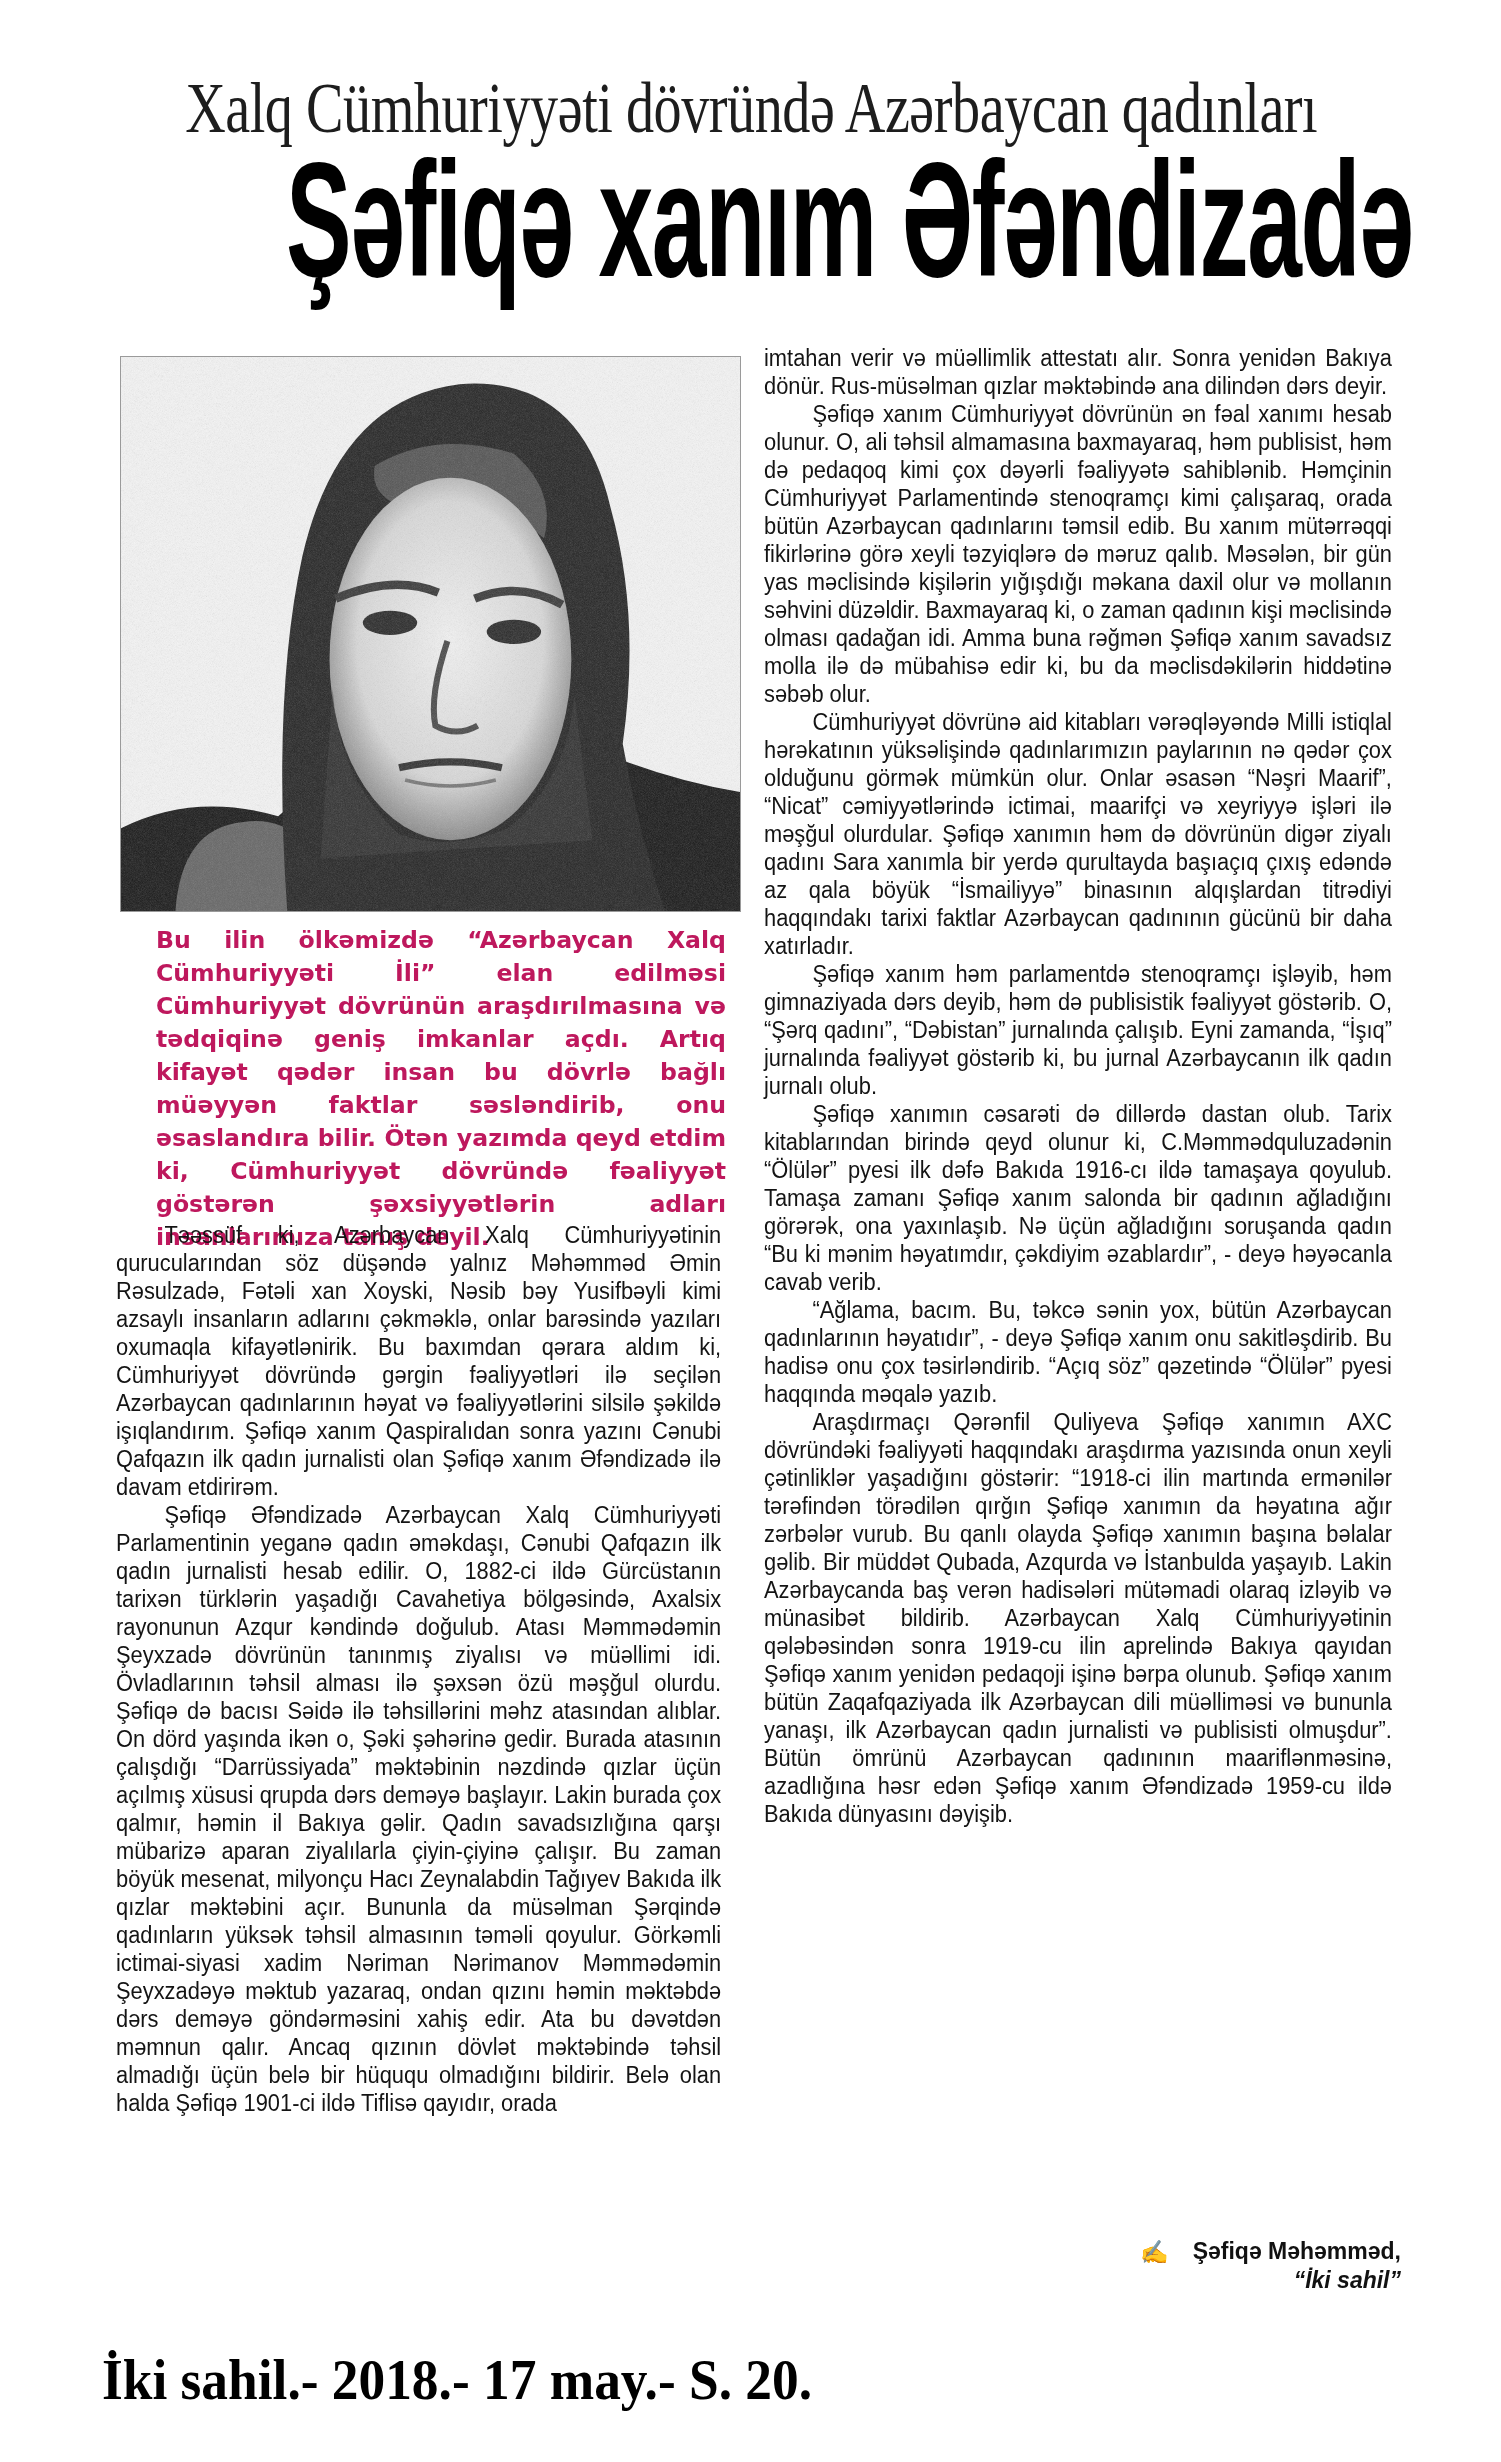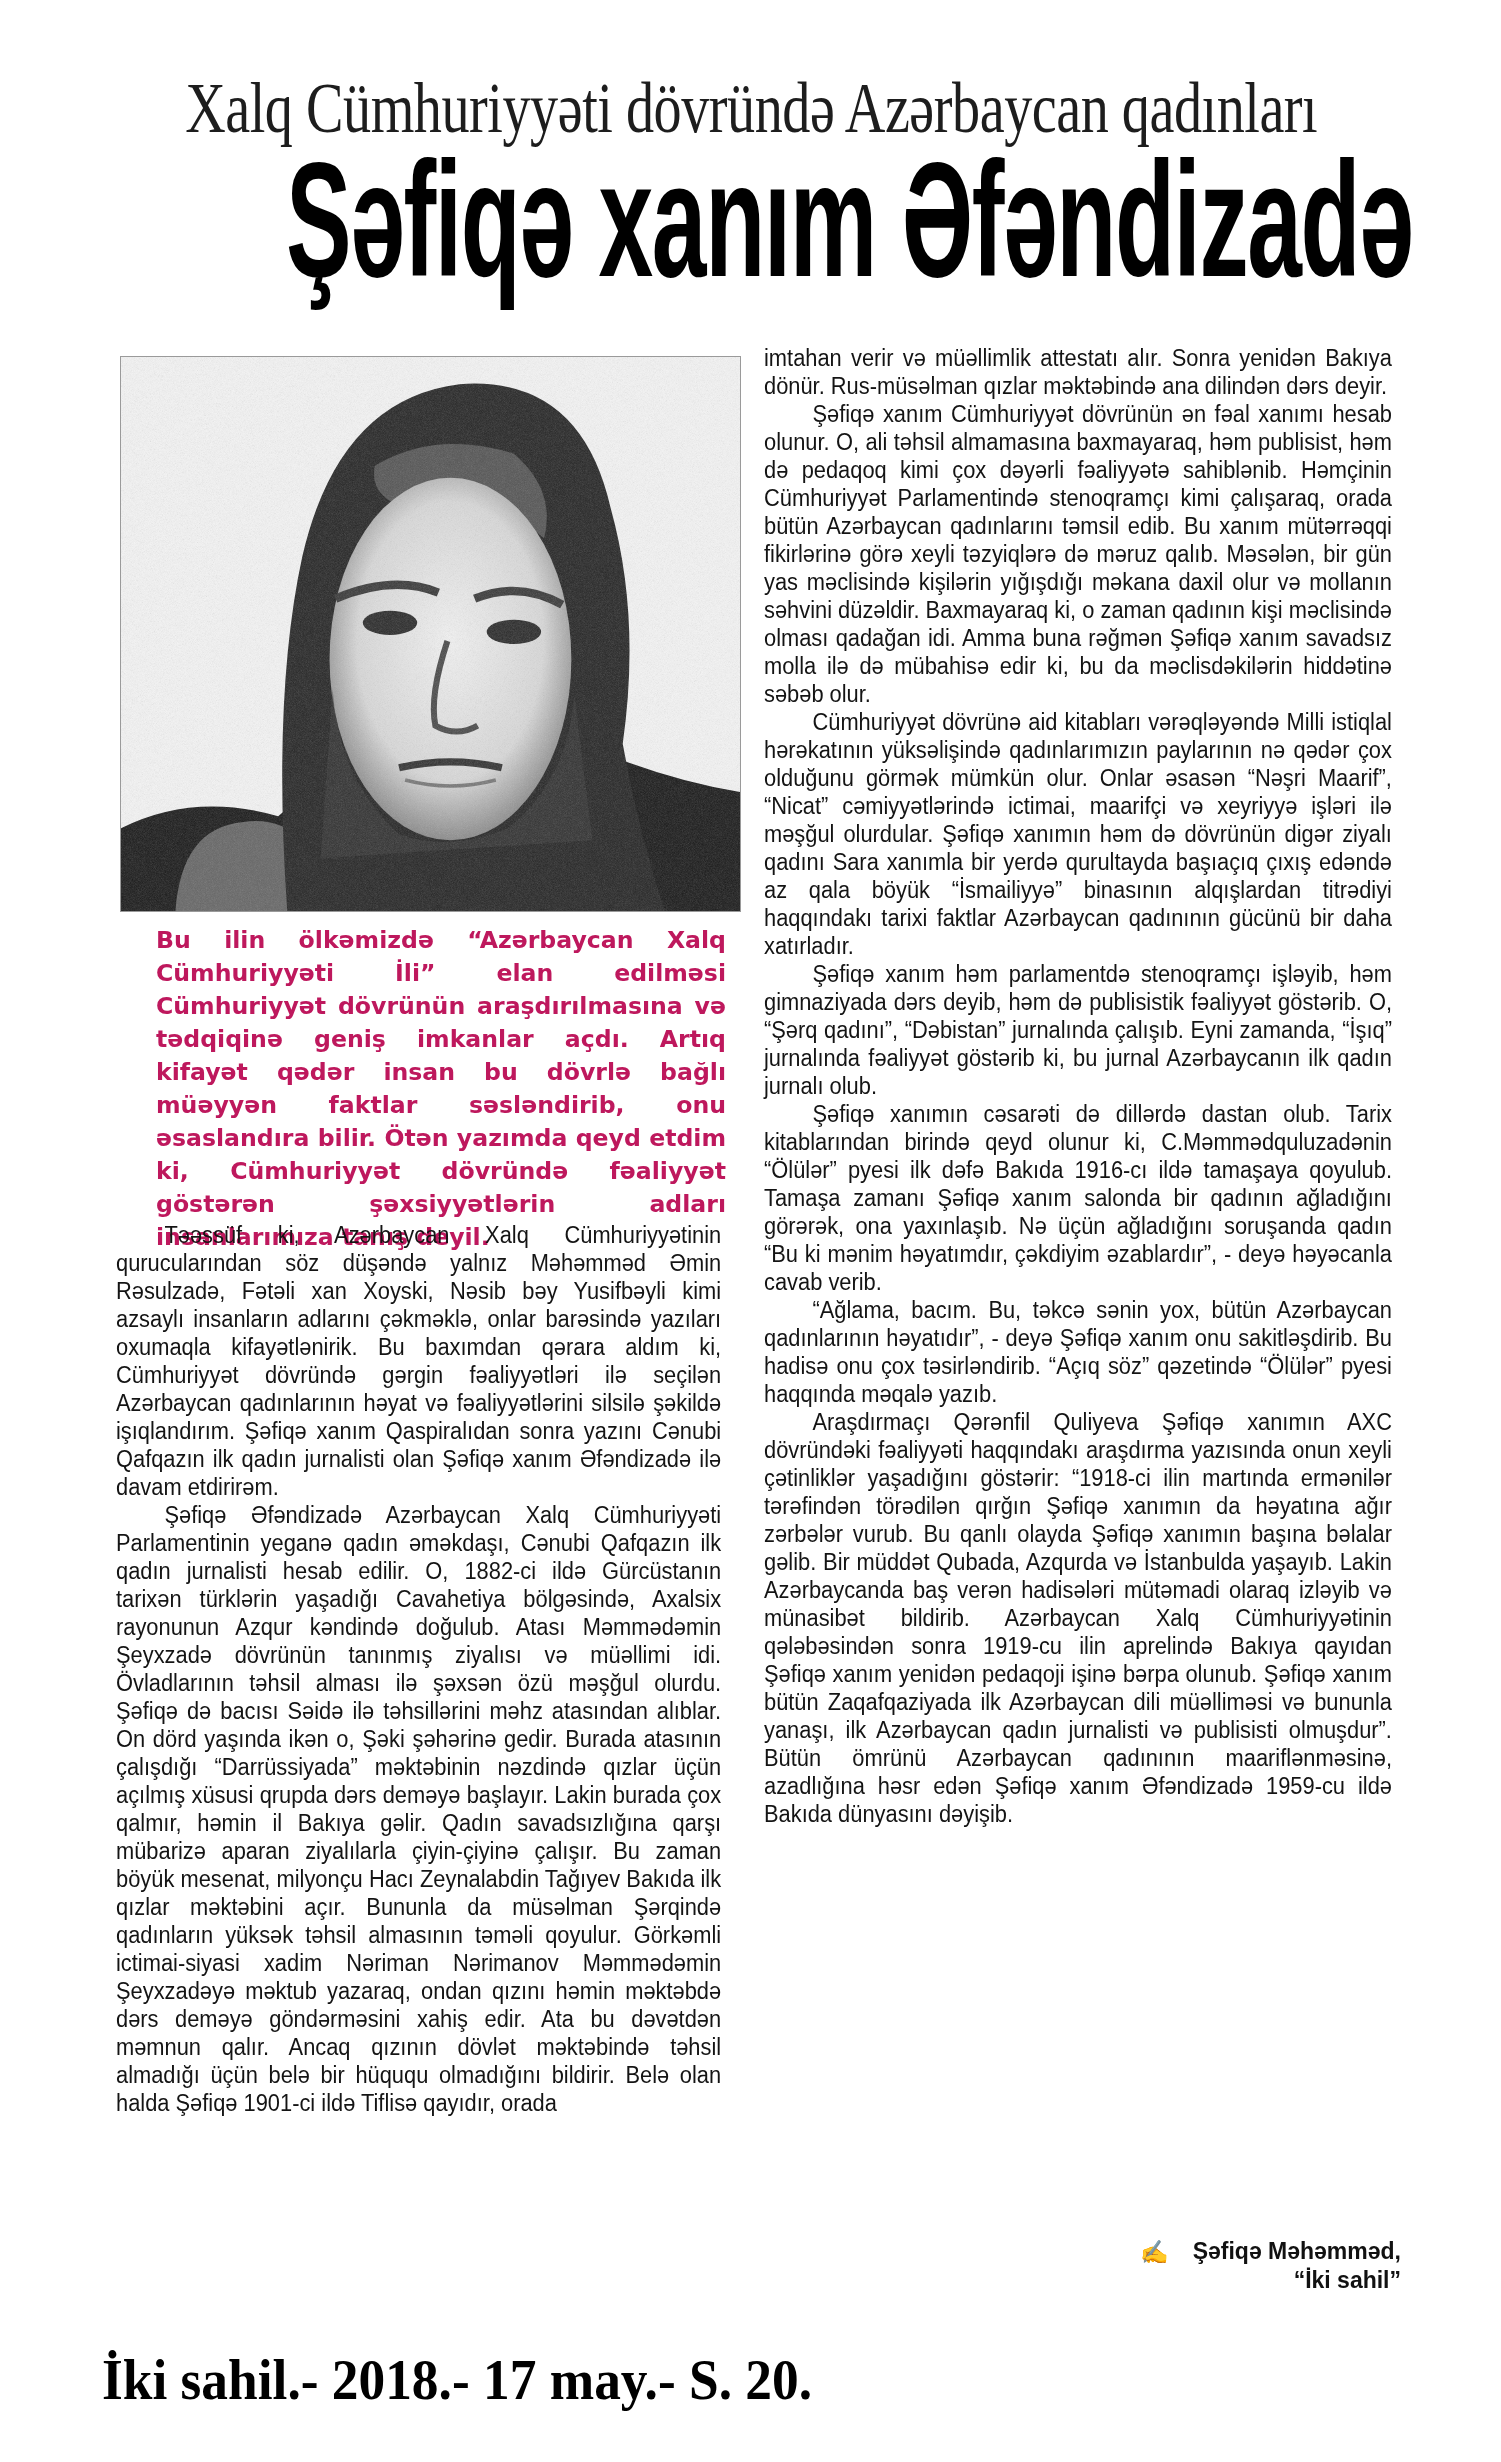--- a/index.html
+++ b/index.html
@@ -32,21 +32,21 @@
   }
   .col p { margin: 0; text-indent: 0; }
   .col p.ind { text-indent: 51px; }
   .col-left { left: 116px; top: 1221px; width: 637px; transform-origin: 0 0; }
   .col-right { left: 764px; top: 344px; width: 661px; transform-origin: 0 0; }
   .signature {
     position: absolute; left: 1140px; top: 2237px; width: 261px; text-align: right;
     font-family: "Liberation Sans", sans-serif; font-weight: bold; font-size: 23px; line-height: 29px;
   }
   .signature .pen { position: absolute; left: 0; top: 1.2px; font-size: 23px; }
-  .signature .src { }
+  .signature .src { font-style: italic; }
   .citation {
     position: absolute; left: 102px; top: 2346px; font-family: "Liberation Serif", serif;
     font-weight: bold; font-size: 58px; color: #000; white-space: nowrap;
     transform: scaleX(0.92); transform-origin: 0 0;
   }
 </style>
 </head>
 <body>
 
 <div class="kicker">Xalq Cümhuriyyəti dövründə Azərbaycan qadınları</div>

